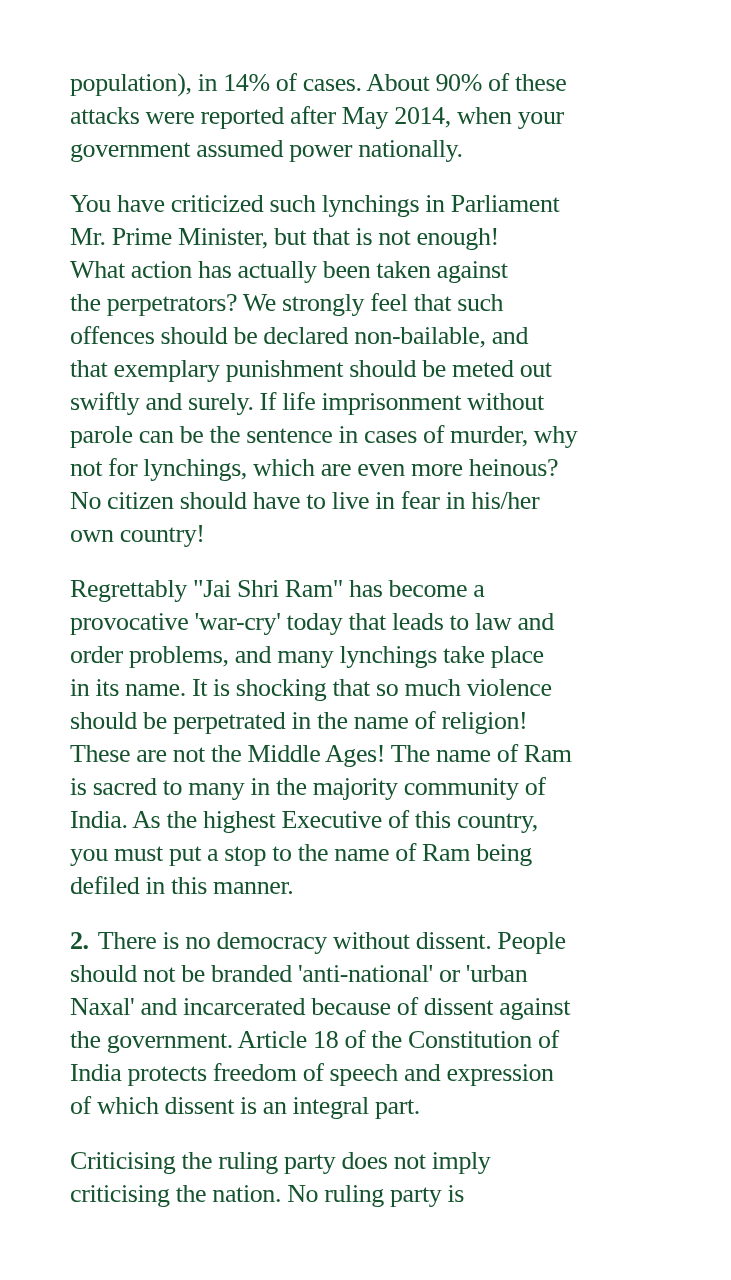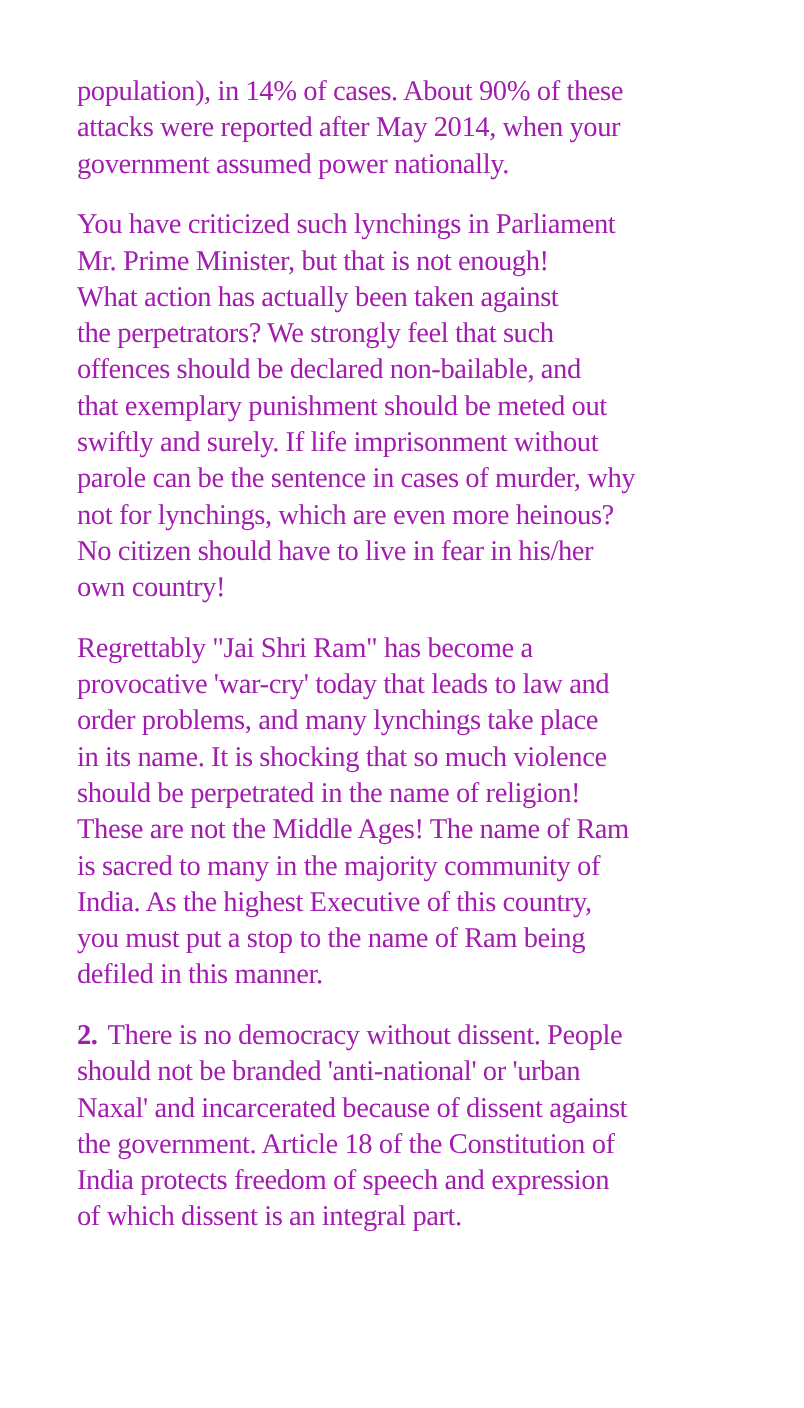--- a/index.html
+++ b/index.html
@@ -15,21 +15,21 @@
   .page {
     box-sizing: border-box;
     width: 731px;
     height: 1064px;
     padding: 66px 52px 0 70px;
     background: #ffffff;
     font-family: "Liberation Serif", "DejaVu Serif", serif;
     font-size: 26px;
     line-height: 33px;
     letter-spacing: -0.4px;
-    color: #a21caf;
+    color: #14532d;
   }
   .para {
     margin: 0 0 22px 0;
     white-space: pre; 
   }
   .num-marker {
     font-weight: bold;
     padding-right: 0.35em;
   }
 </style>
@@ -65,14 +65,16 @@
 you must put a stop to the name of Ram being
 defiled in this manner.</p>
 
   <p class="para"><strong class="num-marker">2.</strong><span>There is no democracy without dissent. People
 should not be branded 'anti-national' or 'urban
 Naxal' and incarcerated because of dissent against
 the government. Article 18 of the Constitution of
 India protects freedom of speech and expression
 of which dissent is an integral part.</span></p>
 
+  <p class="para">Criticising the ruling party does not imply
+criticising the nation. No ruling party is</p>
 
 </div>
 
 </body></html>

